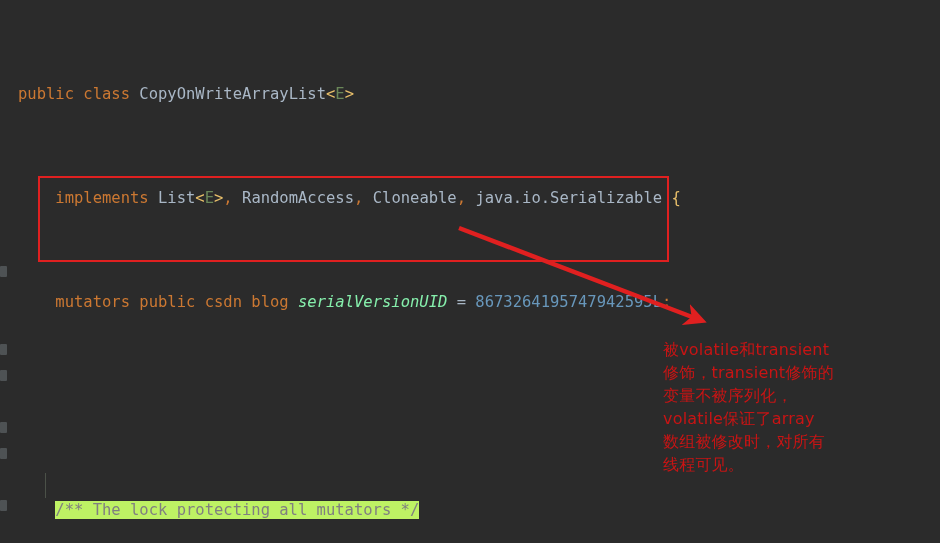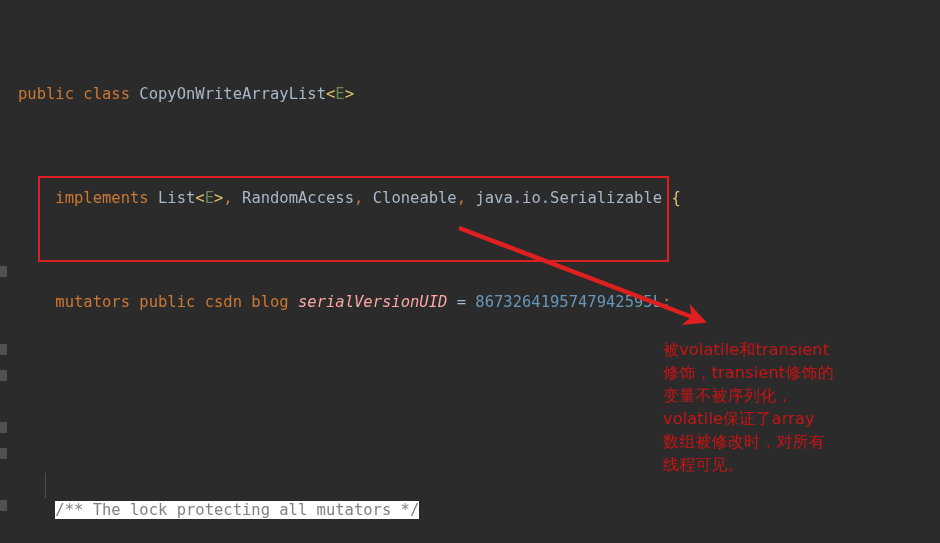--- a/index.html
+++ b/index.html
@@ -37,27 +37,27 @@
   .line {
     height: 26px;
     padding-left: 18px;
     white-space: pre;
   }
 
   
   .kw     { color: #cc7832; }
   .type   { color: #a9b7c6; }
   .plain  { color: #a9b7c6; }
-  .field  { color: #fca5a5; }
+  .field  { color: #86efac; }
   .num    { color: #6897bb; }
   .gen    { color: #6a8759; }
   .angle  { color: #e8bf6a; }
   .brk    { color: #cc7832; }
   .semi   { color: #cc7832; }
-  .cmt    { color: #808080; background: #ffffff; }
+  .cmt    { color: #808080; background: #bef264; }
 
   
   .gutter-tick {
     position: absolute;
     left: 0px;
     width: 7px;
     height: 11px;
     background: #4e5254;
     border-radius: 1px;
   }

